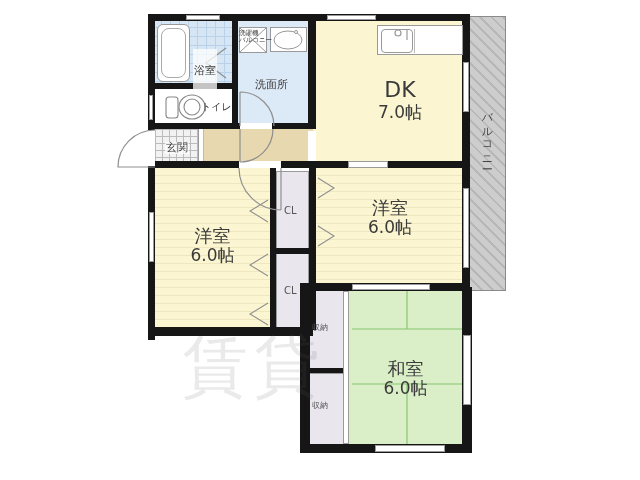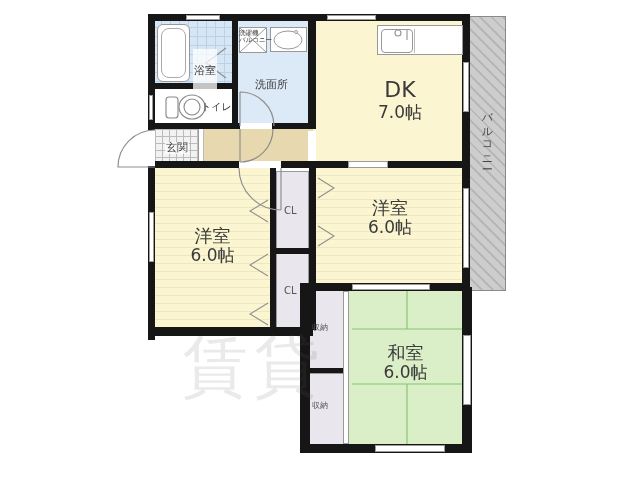--- a/index.html
+++ b/index.html
@@ -154,21 +154,21 @@
   </div>
   <div class="lbl" style="left:155px;top:226px;width:115px;">
     <div style="font-size:18px;">洋室</div>
     <div style="font-size:17px;">6.0帖</div>
   </div>
   <div class="lbl" style="left:330px;top:198px;width:120px;">
     <div style="font-size:18px;">洋室</div>
     <div style="font-size:17px;">6.0帖</div>
   </div>
   <div class="lbl" style="left:348px;top:343px;width:115px;">
-    <div style="font-size:18px;">和室</div>
+    <div style="font-size:18px;margin-top:16px;">和室</div>
     <div style="font-size:17px;">6.0帖</div>
   </div>
   <div class="lbl" style="left:193px;top:49px;font-size:11px;background:rgba(255,255,255,0.75);padding:16px 1px;">浴室</div>
   <div class="lbl" style="left:255px;top:79px;font-size:11px;">洗面所</div>
   <div class="lbl" style="left:201px;top:101px;font-size:10px;">トイレ</div>
   <div class="lbl" style="left:165px;top:142px;font-size:11px;background:rgba(255,255,255,0.7);padding:0 1px;text-align:center;">玄関</div>
   <div class="lbl vtext" style="left:480px;top:105px;font-size:11px;color:#444;">バルコニー</div>
   <div class="lbl" style="left:239px;top:30px;width:16px;font-size:6.5px;background:transparent;">
     <div>洗濯機</div>
     <div>バルコニー</div>

